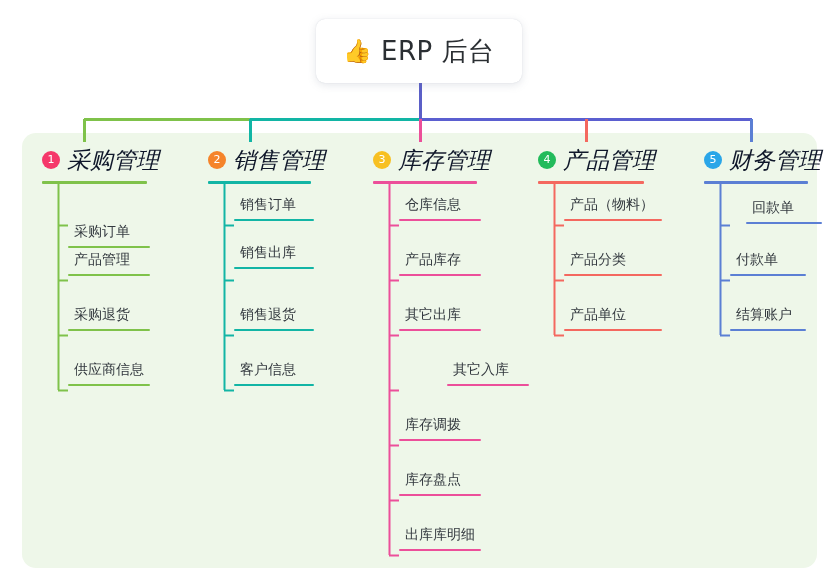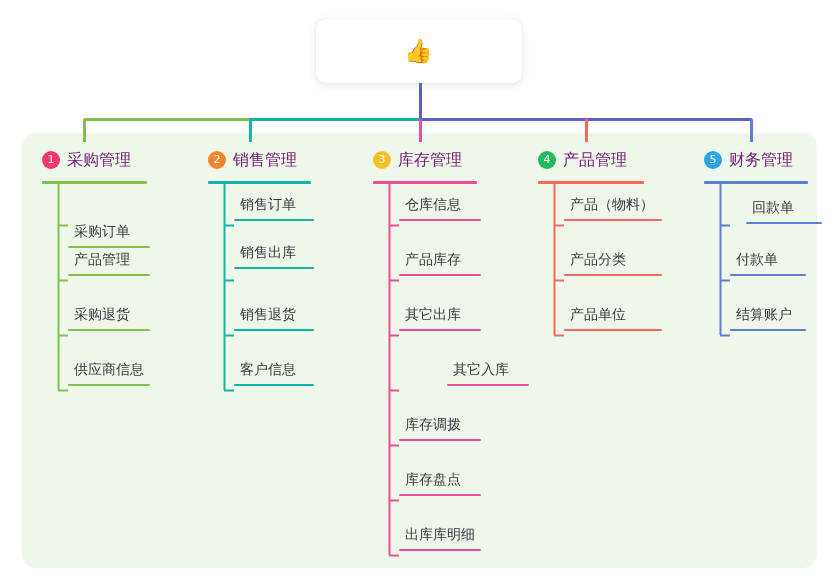--- a/index.html
+++ b/index.html
@@ -92,22 +92,23 @@
     height: 18px;
     border-radius: 50%;
     color: #ffffff;
     font-size: 11px;
     line-height: 18px;
     text-align: center;
     flex: 0 0 auto;
     font-family: "DejaVu Sans", "Liberation Sans", sans-serif;
   }
   .col-title {
-    font-size: 16px;
-    color: #701a75;
+    font-size: 23px;
+    color: #0f172a;
+    font-style: italic;
   }
   .col-head-rule {
     position: absolute;
     left: 0;
     top: 34px;
     height: 3px;
     border-radius: 1px;
   }
 
   .items {
@@ -135,20 +136,21 @@
 </style>
 </head>
 <body>
 
 <div id="canvas">
 
   <div class="panel"></div>
 
   <div class="title-card">
     <span class="title-emoji">👍</span>
+    <span class="title-text">ERP 后台</span>
   </div>
 
   <svg id="links" viewBox="0 0 839 588" width="839" height="588">
 
     <path d="M420.5 83 L420.5 119" stroke="#5b5fc7" stroke-width="3" fill="none"></path>
 
     <path d="M84 119.5 L251 119.5" stroke="#7fc24a" stroke-width="3" fill="none"></path>
     <path d="M250 119.5 L419 119.5" stroke="#12b5a5" stroke-width="3" fill="none"></path>
     <path d="M419 119.5 L752 119.5" stroke="#5b5fd0" stroke-width="3" fill="none"></path>
 

